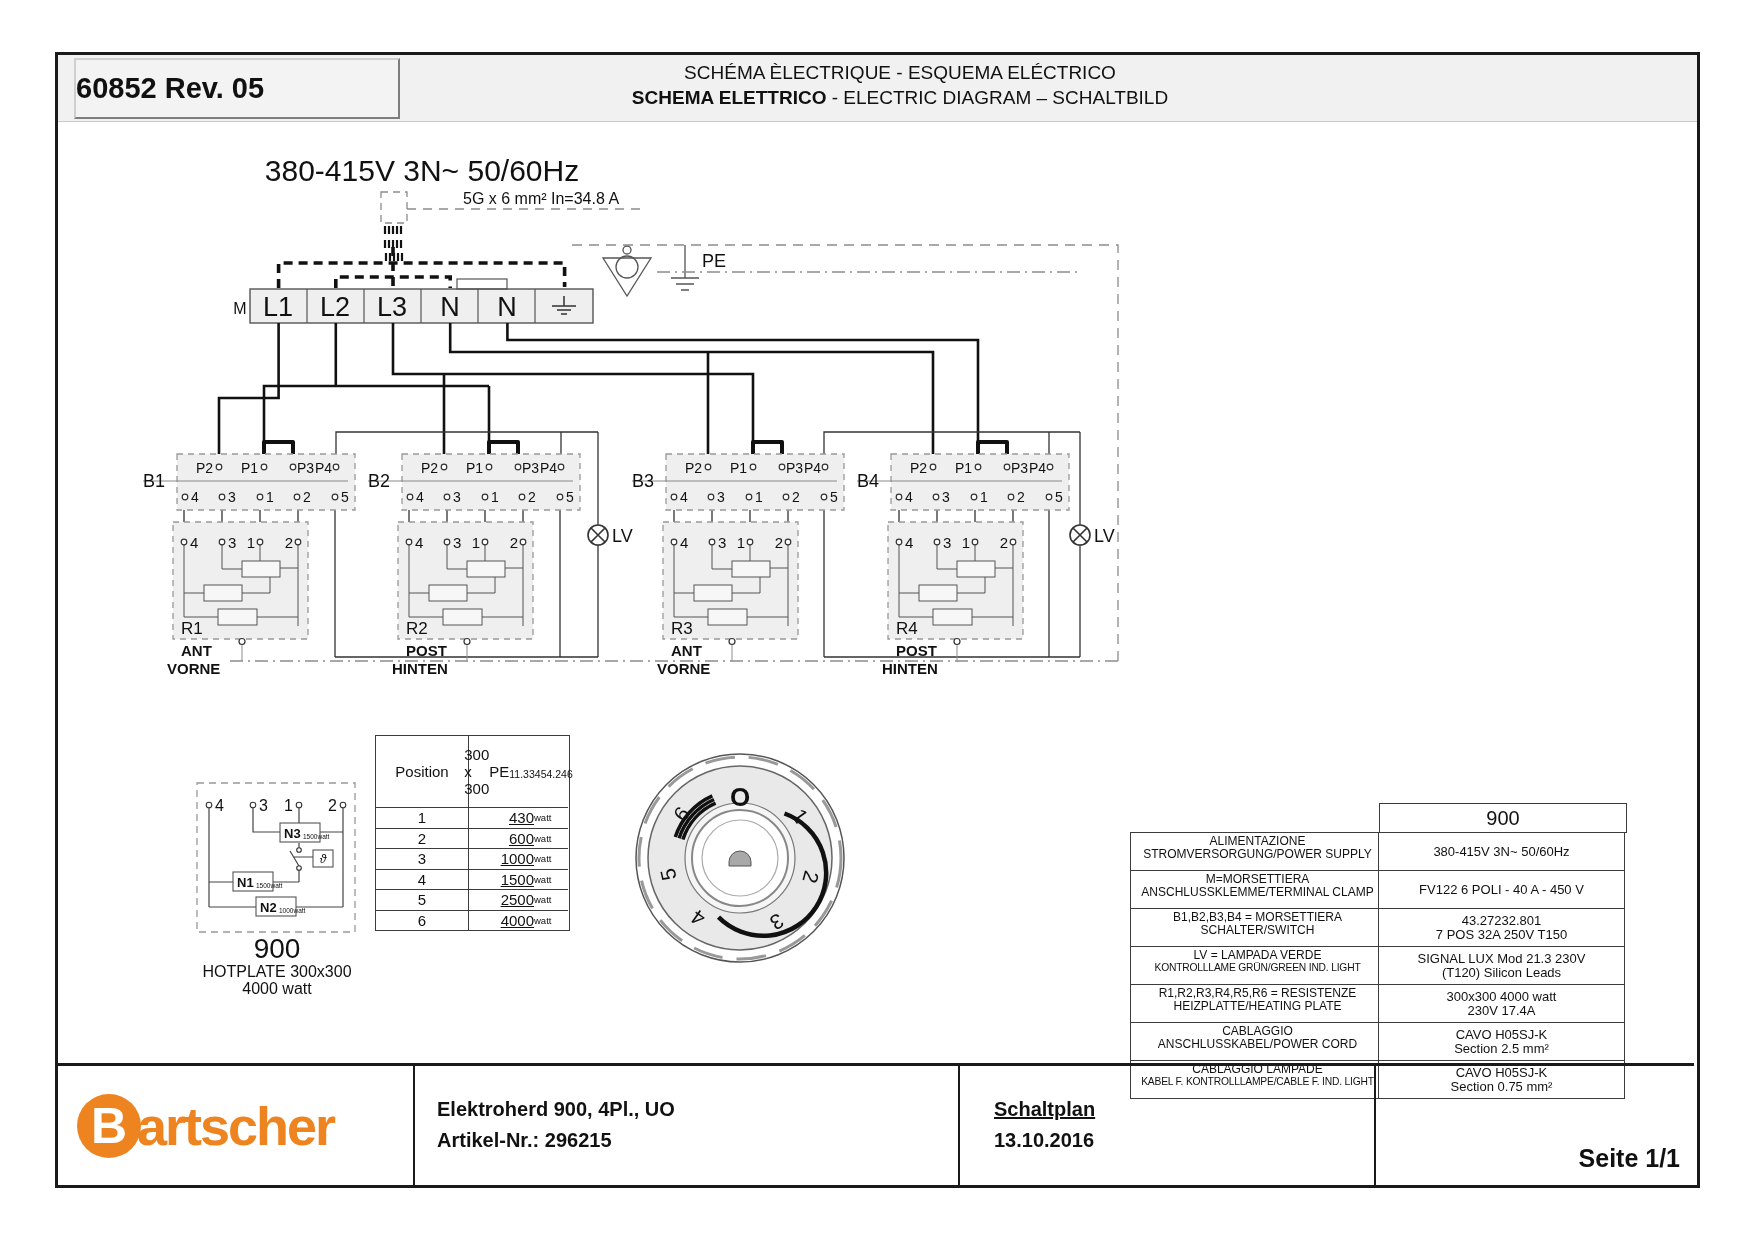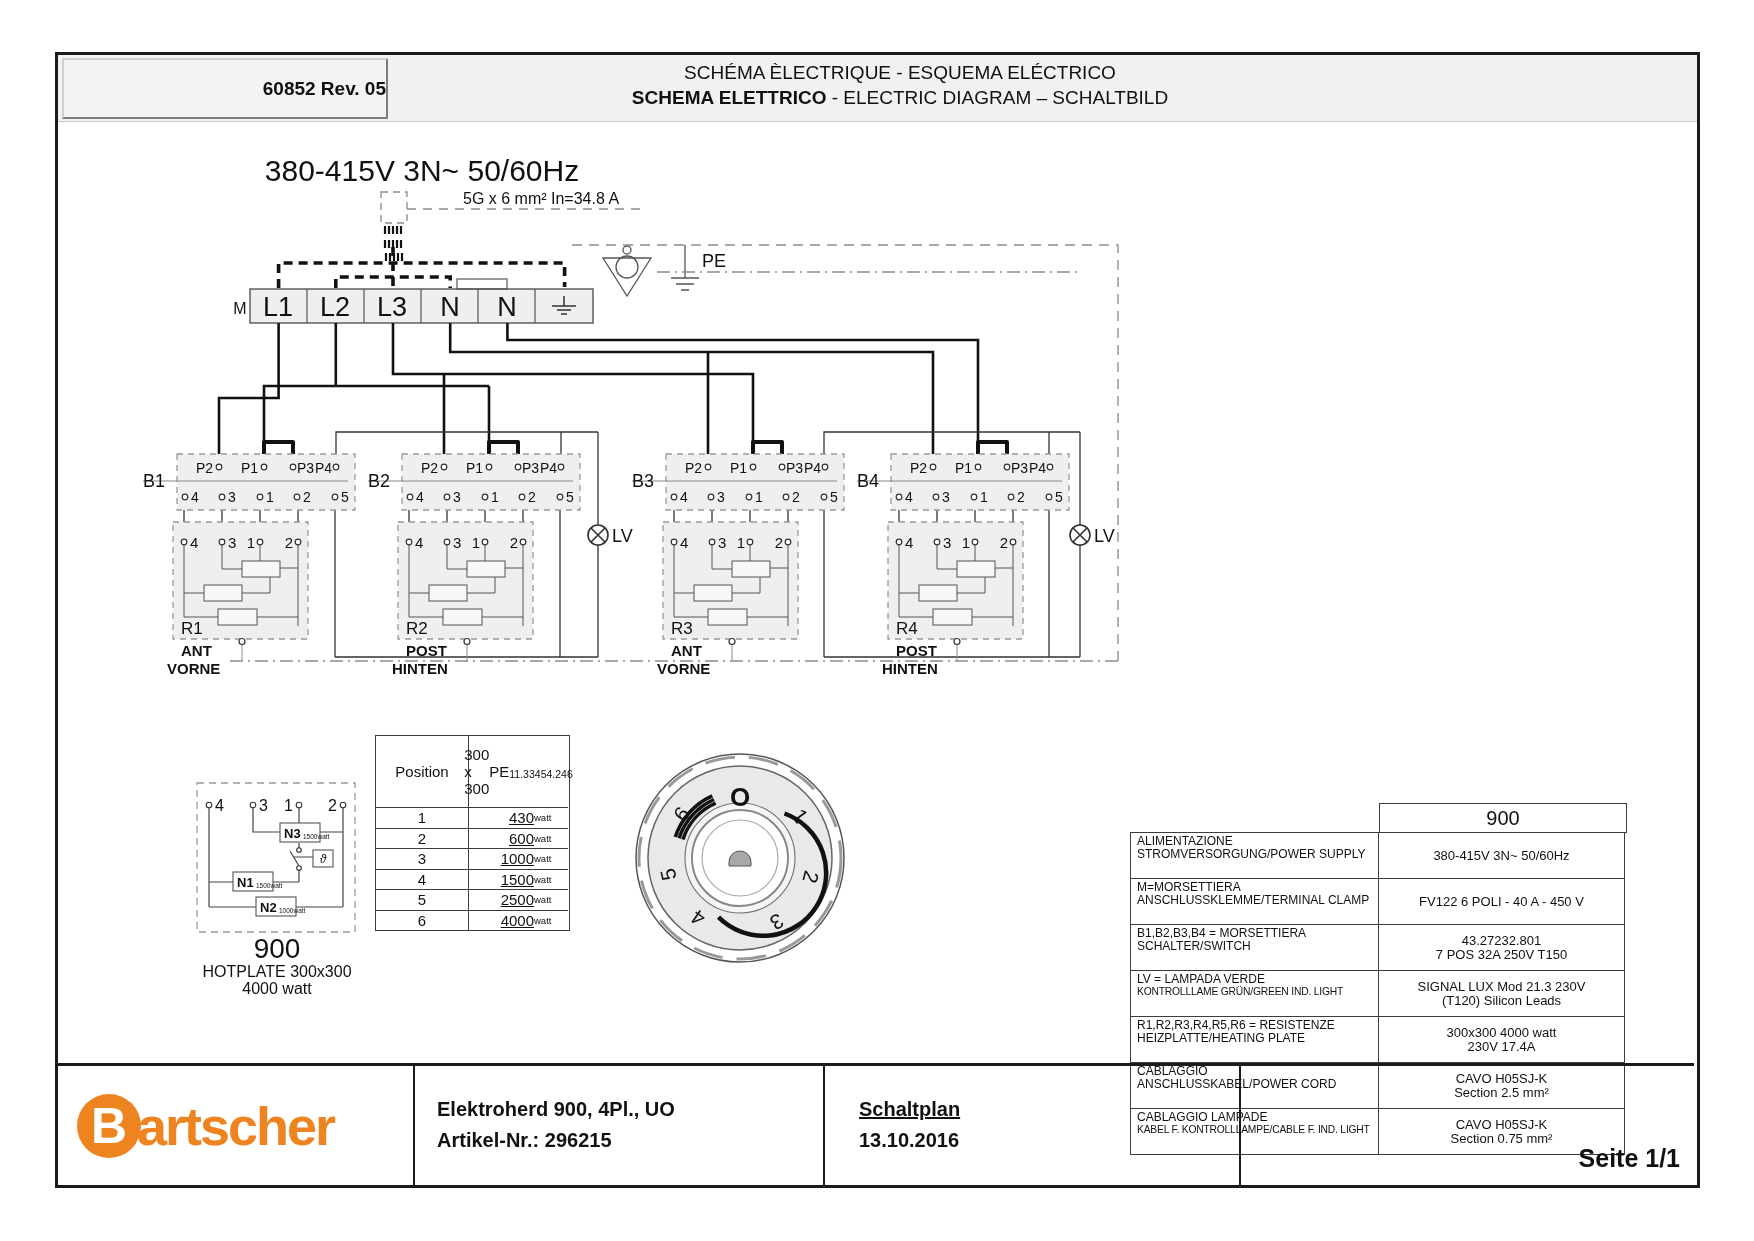--- a/index.html
+++ b/index.html
@@ -2,24 +2,24 @@
 <html><head>
 <meta charset="utf-8">
 <style>
   html,body{margin:0;padding:0;background:#fff;}
   #page{position:relative;width:1754px;height:1241px;background:#fff;
         font-family:"Liberation Sans",sans-serif;color:#111;overflow:hidden;}
   .abs{position:absolute;}
   #frame{left:55px;top:52px;width:1639px;height:1130px;border:3px solid #1a1a1a;}
   
   #header-band{left:58px;top:55px;width:1639px;height:66px;background:#f1f1f1;border-bottom:1px solid #c9c9c9;}
-  #title-box{left:62px;top:58px;width:322px;height:57px;background:#f3f3f3;
+  #title-box{left:74px;top:58px;width:322px;height:57px;background:#f3f3f3;
              border:2px solid;border-color:#cfcfcf #7d7d7d #7d7d7d #cfcfcf;
-             display:flex;align-items:center;justify-content:flex-end;
-             font-size:19px;font-weight:bold;}
+             display:flex;align-items:center;justify-content:flex-start;
+             font-size:29px;font-weight:bold;}
   #header-title{left:400px;top:60px;width:1000px;height:56px;text-align:center;
                 font-size:19px;line-height:25px;}
   
   svg text{font-family:"Liberation Sans",sans-serif;fill:#111;}
   
   #pos-table{left:375px;top:735px;width:193px;border:1px solid #3c3c3c;background:#fff;}
   .pt-grid{display:grid;grid-template-columns:93px 99px;}
   .pt-cell{border-right:1px solid #3c3c3c;border-bottom:1px solid #3c3c3c;
            display:flex;align-items:center;justify-content:center;font-size:15px;}
   .pt-cell:nth-child(2n){border-right:none;}
@@ -29,32 +29,32 @@
   .pt-val{display:grid;grid-template-columns:1fr 34px;width:100%;align-items:center;}
   .pt-val .v{text-align:right;text-decoration:underline;}
   .pt-val .u{font-size:9.5px;text-align:left;}
   .pt-last{border-bottom:none;}
   
   #spec-table{left:1130px;top:803px;width:497px;font-size:12px;}
   .sp-head{margin-left:249px;width:246px;height:28px;border:1px solid #3c3c3c;
            display:flex;align-items:center;justify-content:center;
            font-size:20px;background:#fff;}
   .sp-row{display:flex;margin-top:-1px;}
-  .sp-label{width:249px;border:1px solid #3c3c3c;padding:2px 0 18px 6px;box-sizing:border-box;
-            display:flex;flex-direction:column;justify-content:center;line-height:12.5px;background:#fff;}
+  .sp-label{width:249px;border:1px solid #3c3c3c;padding:2px 0 10px 6px;box-sizing:border-box;
+            display:flex;flex-direction:column;justify-content:center;line-height:12.5px;background:#fff;align-items:center;}
   .sp-value{width:247px;border:1px solid #3c3c3c;margin-left:-1px;box-sizing:border-box;
             display:flex;flex-direction:column;justify-content:center;align-items:center;
             font-size:13px;line-height:13.5px;background:#fff;}
   .sm{font-size:10.3px;letter-spacing:-0.2px;}
   .sp-value div:empty{display:none;}
   
   #footer{left:55px;top:1063px;width:1639px;height:119px;border-top:3px solid #1a1a1a;display:flex;}
   .ft-cell{border-right:2px solid #1a1a1a;box-sizing:border-box;position:relative;}
   #ft-logo{width:360px;display:flex;align-items:center;padding-left:22px;}
-  #ft-product{width:410px;padding:28px 0 8px 22px;font-size:20px;font-weight:bold;line-height:31px;}
+  #ft-product{width:545px;padding:28px 0 8px 22px;font-size:20px;font-weight:bold;line-height:31px;}
   #ft-plan{width:416px;padding:28px 0 0 34px;font-size:20px;font-weight:bold;line-height:31px;}
   #ft-page{flex:1;border-right:none;}
   #seite{position:absolute;right:14px;bottom:12px;font-size:25px;font-weight:bold;}
   .underl{text-decoration:underline;}
   .logo-disc{width:64px;height:64px;border-radius:50%;background:#ee8420;color:#fff;
              display:flex;align-items:center;justify-content:center;
              font-size:50px;font-weight:bold;}
   .logo-rest{color:#ee8420;font-size:54px;font-weight:bold;letter-spacing:-2px;margin-left:-4px;}
 </style>
 </head>

